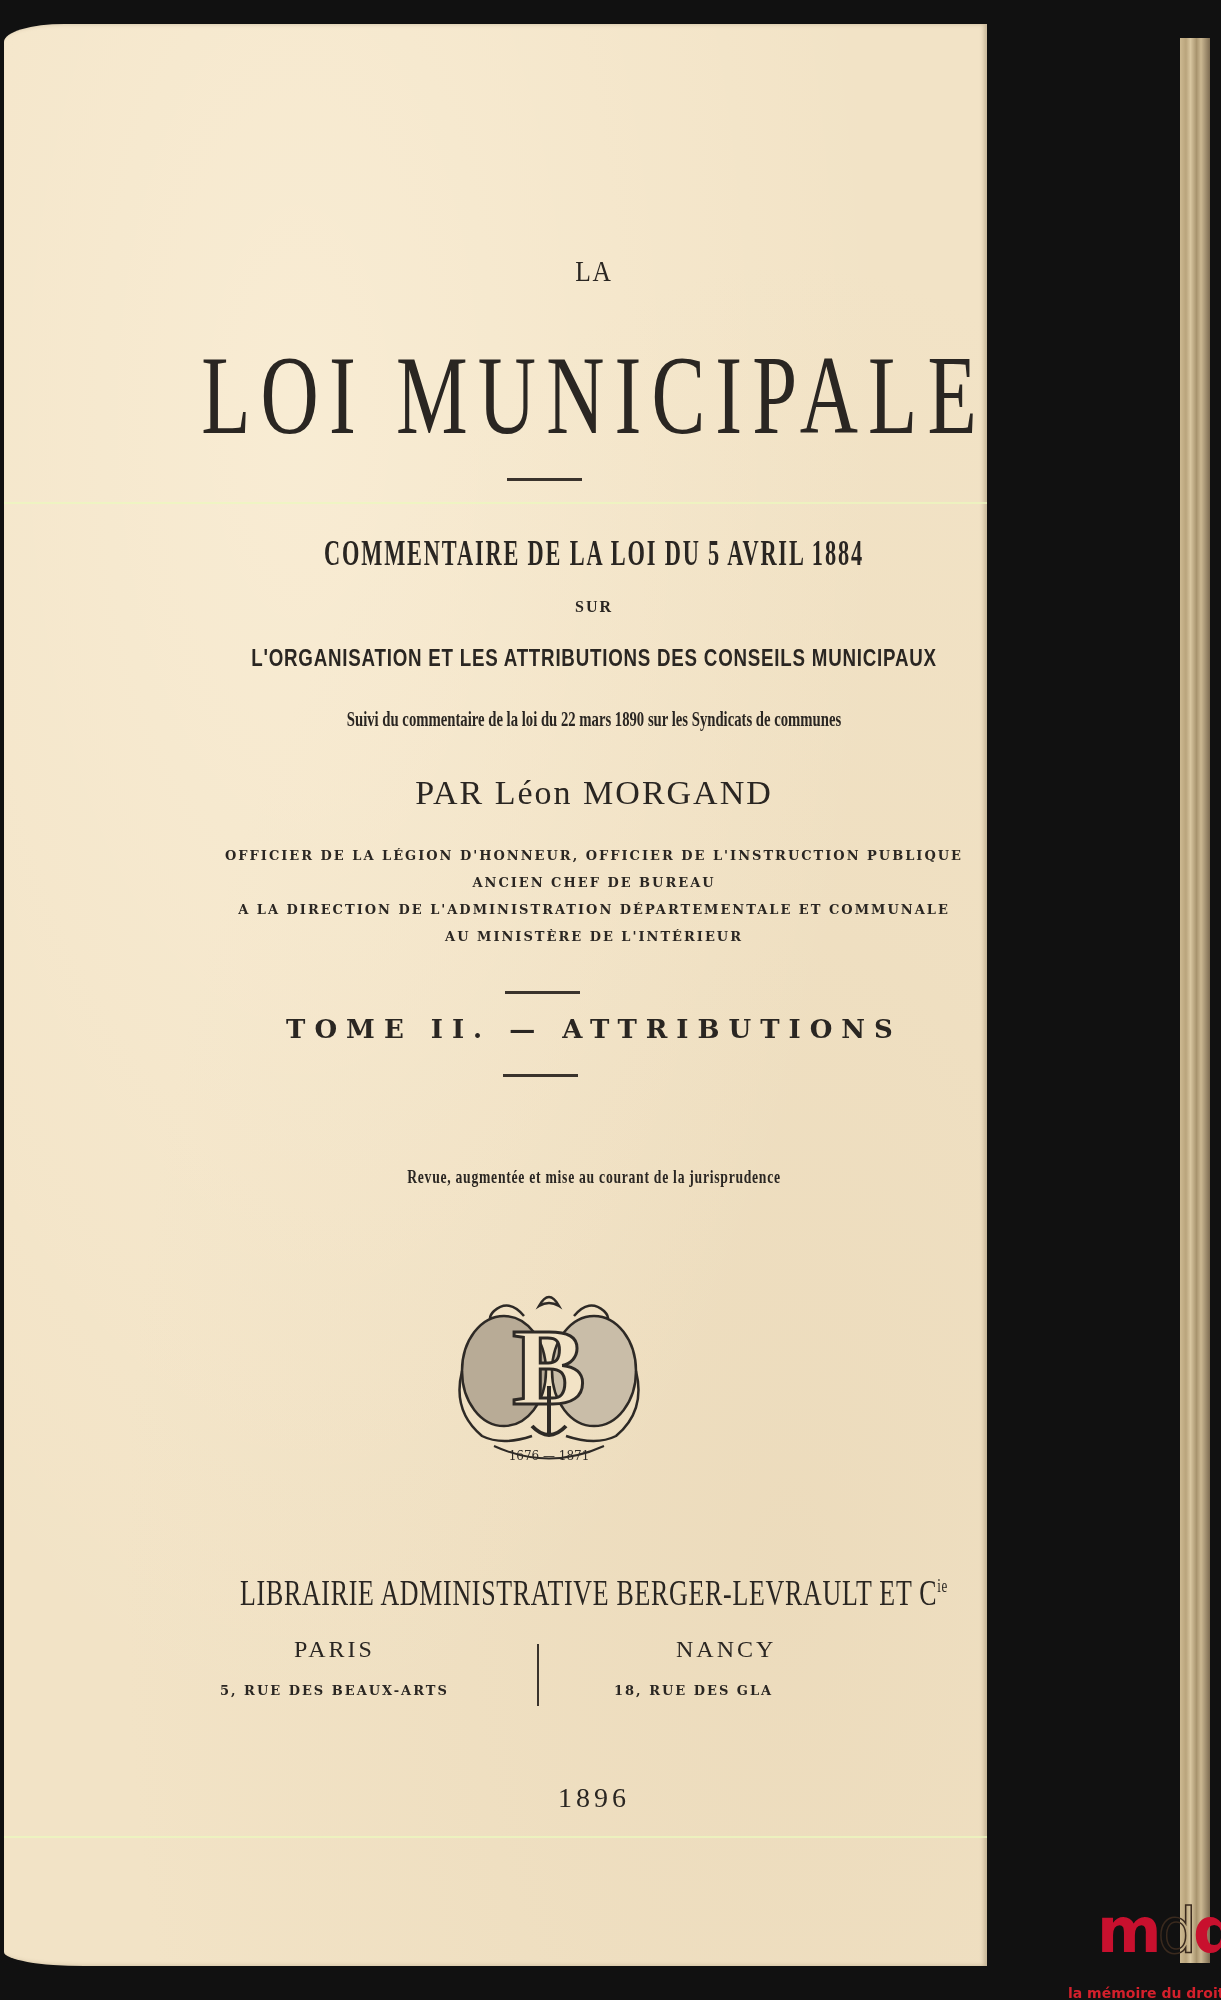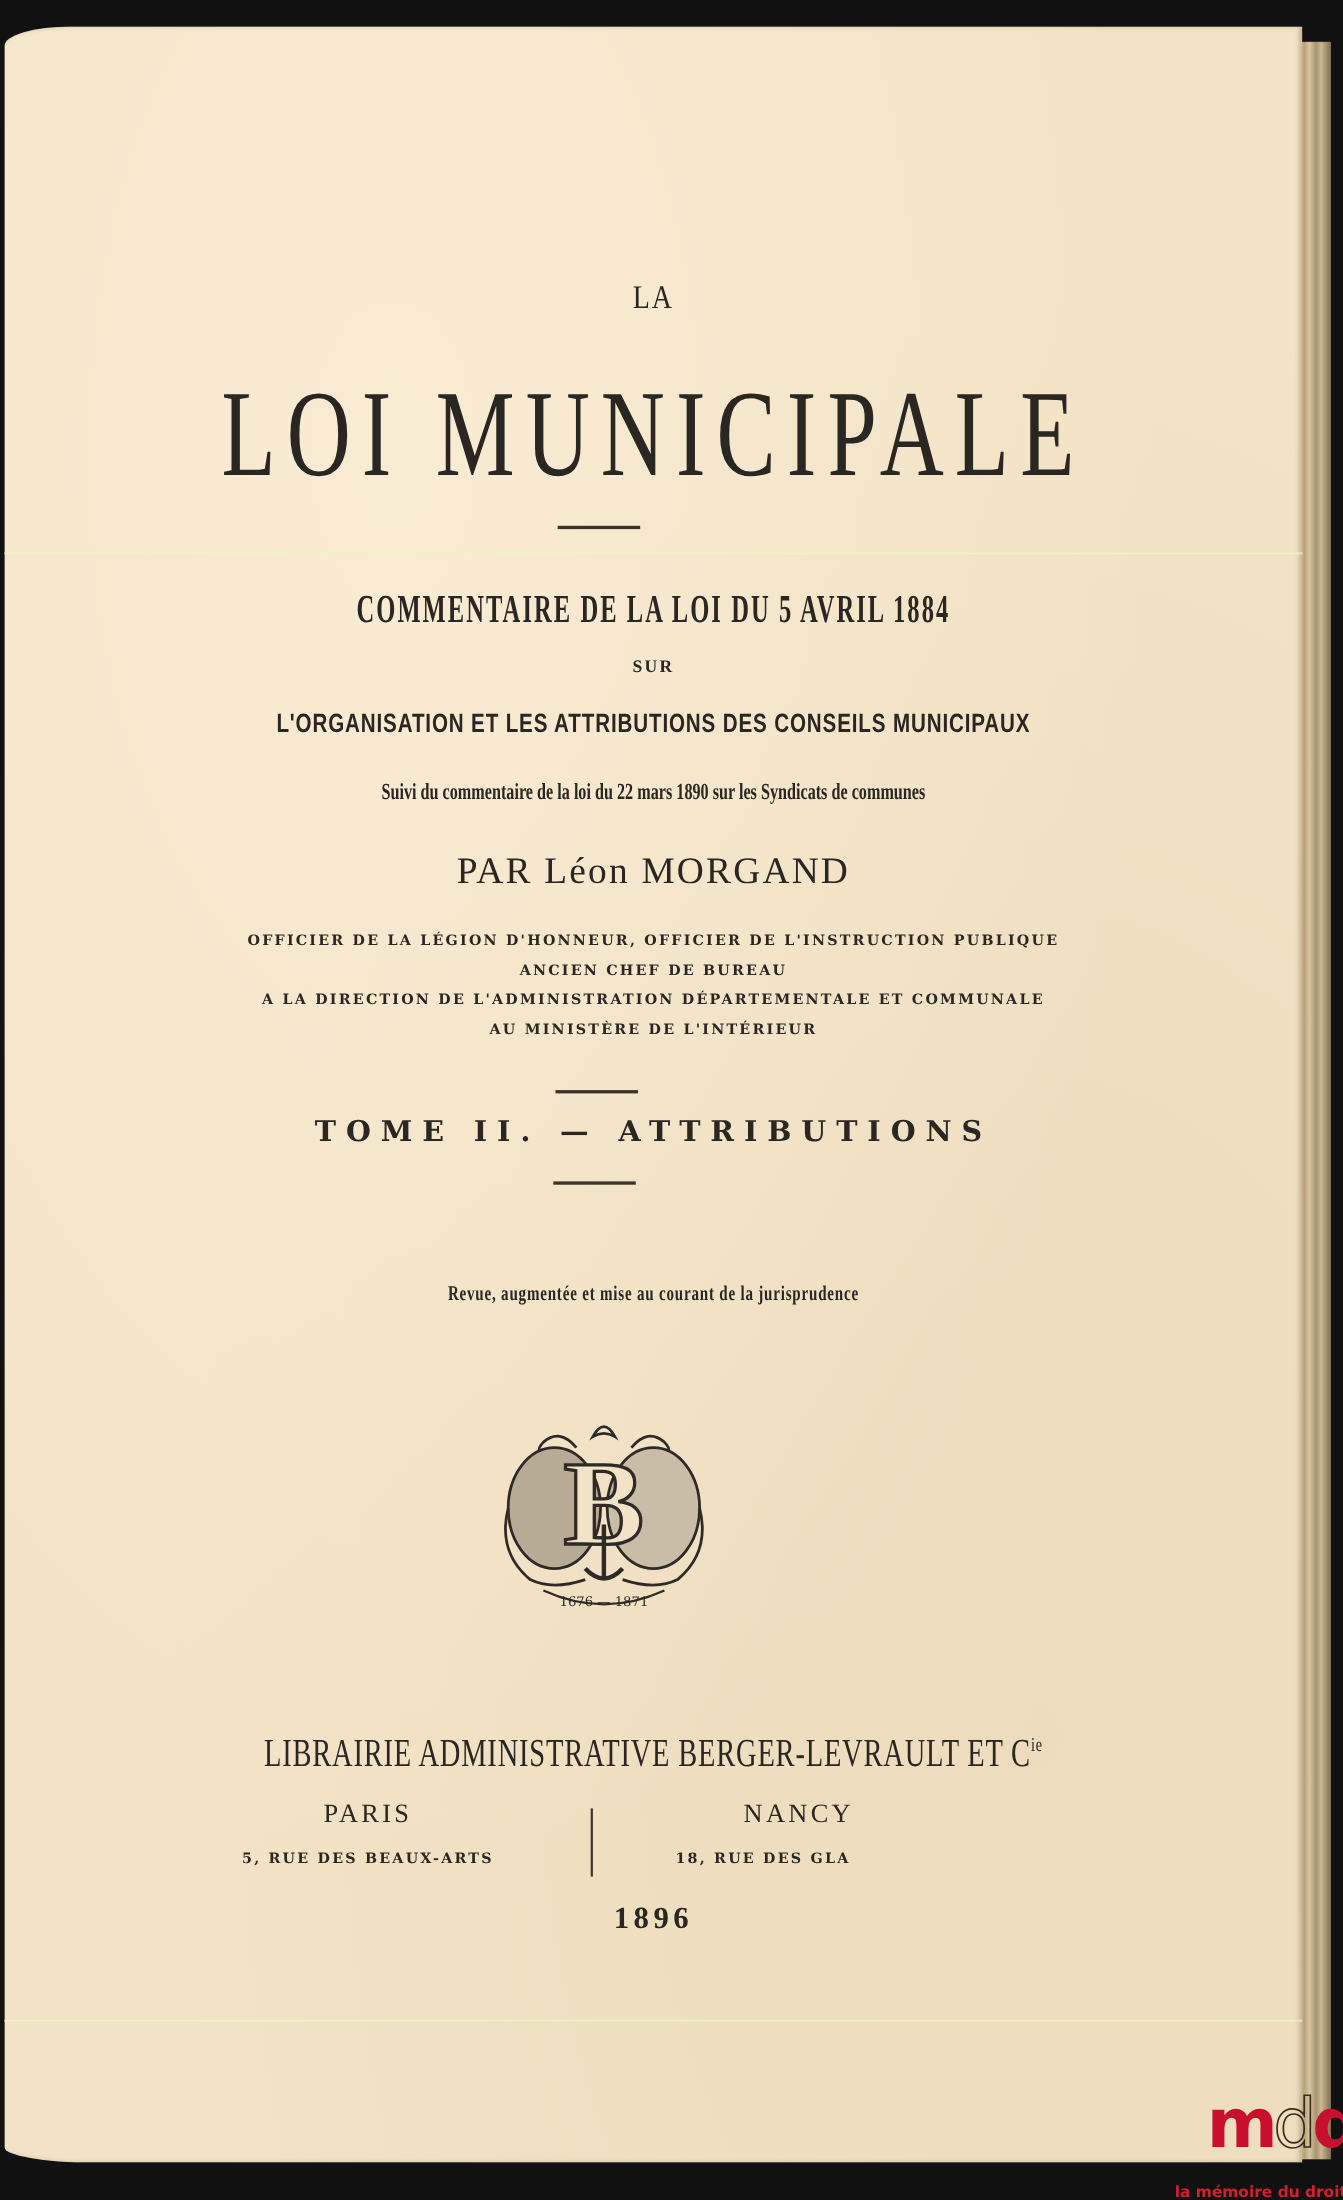--- a/index.html
+++ b/index.html
@@ -7,21 +7,21 @@
       width: 1221px; height: 2000px; position: relative; overflow: hidden;
       background: #111;
       font-family: "Liberation Serif", serif;
       color: #2a2622;
     }
     .page-edges {
       position: absolute; left: 1180px; top: 38px; width: 30px; height: 1925px;
       background: linear-gradient(90deg, #cdb991 0%, #b9a47c 20%, #d8c6a0 35%, #a8946e 55%, #cbb892 70%, #7d6c52 100%);
     }
     .page {
-      position: absolute; left: 4px; top: 24px; width: 1180px; height: 1942px;
+      position: absolute; left: 4px; top: 24px; width: 983px; height: 1942px;
       background: #f2e3c6;
       background-image:
         radial-gradient(ellipse at 30% 20%, rgba(255,245,225,0.5), rgba(0,0,0,0) 60%),
         radial-gradient(ellipse at 80% 80%, rgba(225,205,170,0.35), rgba(0,0,0,0) 60%);
       border-top-left-radius: 60px 18px;
       border-bottom-left-radius: 80px 14px;
       box-shadow: inset -3px 0 4px rgba(120,100,70,0.35);
     }
     .scanline { position: absolute; left: 0; width: 100%; height: 2px; background: rgba(235,250,190,0.7); }
     .c { position: absolute; left: 0; width: 1180px; text-align: center; white-space: nowrap; }
@@ -47,21 +47,21 @@
     .edition { top: 1095px; font-size: 26px; font-style: italic; letter-spacing: 3px; }
     .revue { top: 1142px; font-size: 19px; font-weight: bold; transform: scaleX(0.72); letter-spacing: 1px; }
 
     .emblem { position: absolute; left: 440px; top: 1262px; width: 210px; height: 180px; }
 
     .publisher { top: 1548px; font-size: 36px; transform: scaleX(0.72); letter-spacing: 1px; }
     .publisher sup { font-size: 18px; }
     .city { position: absolute; top: 1612px; font-size: 24px; letter-spacing: 3px; }
     .addr { position: absolute; top: 1659px; font-size: 13px; font-weight: bold; letter-spacing: 2px; font-family: "DejaVu Serif", serif; }
     .divider { position: absolute; left: 533px; top: 1620px; width: 2px; height: 62px; background: #3a332c; }
-    .year { top: 1705px; font-size: 28px; letter-spacing: 4px; font-weight: bold; }
+    .year { top: 1758px; font-size: 28px; letter-spacing: 4px; }
 
     .logo { position: absolute; left: 1060px; top: 1900px; }
     .logo-mark { font-family: "DejaVu Sans", sans-serif; font-size: 62px; font-weight: bold; color: #c8102e; letter-spacing: -4px; line-height: 1; margin-left: 37px; }
     .logo-mark .outline { color: transparent; -webkit-text-stroke: 1.5px #3a2a1e; font-weight: normal; }
     .logo-bar { position: absolute; left: 28px; top: 75px; width: 130px; height: 5px; background: #111; }
     .logo-tag { position: absolute; left: 8px; top: 85px; font-family: "DejaVu Sans", sans-serif; font-size: 14px; color: #d4202c; white-space: nowrap; font-weight: bold; }
   </style>
 </head>
 <body>
 

